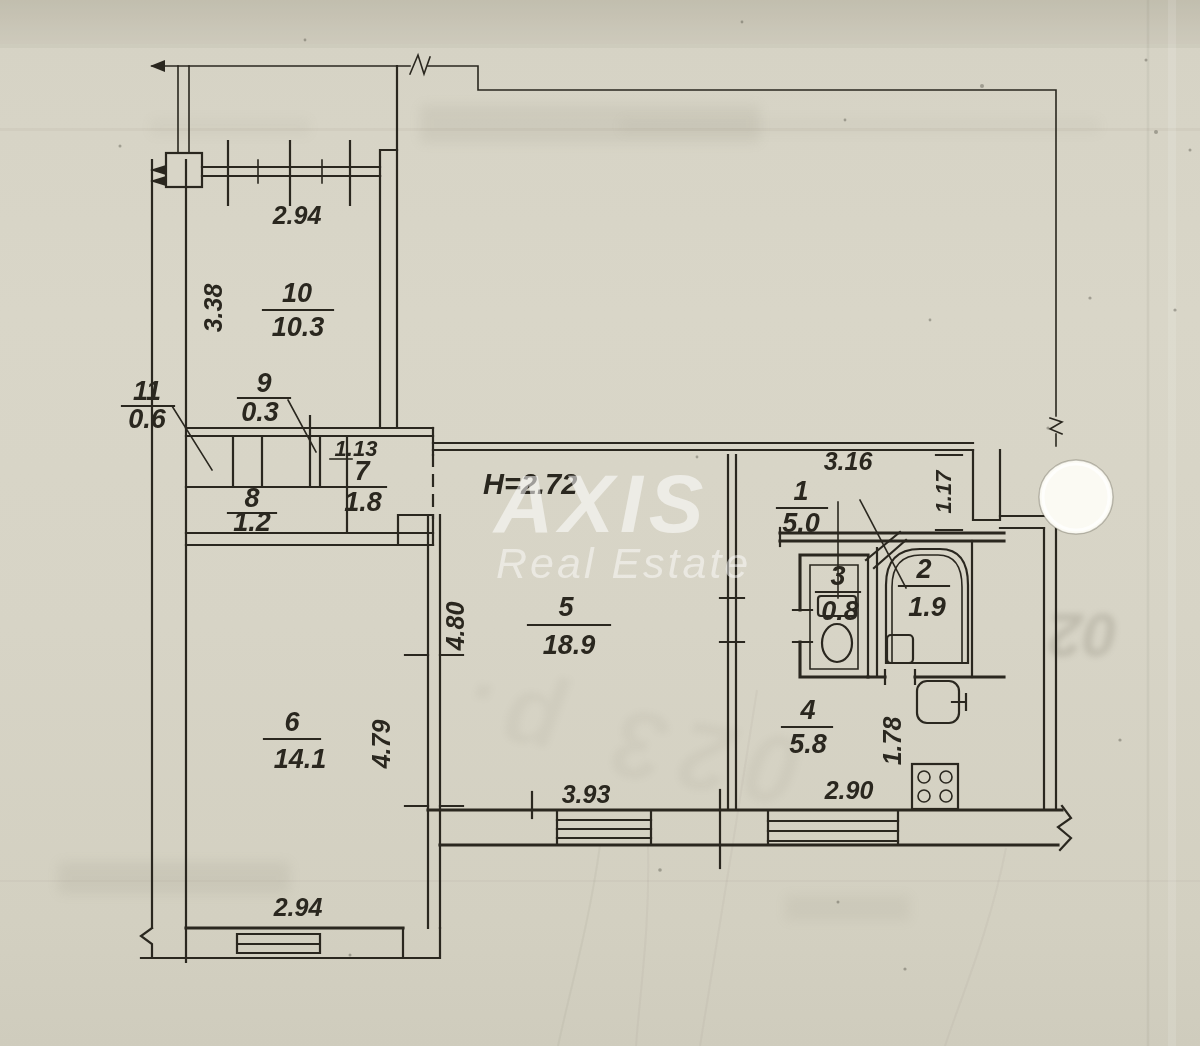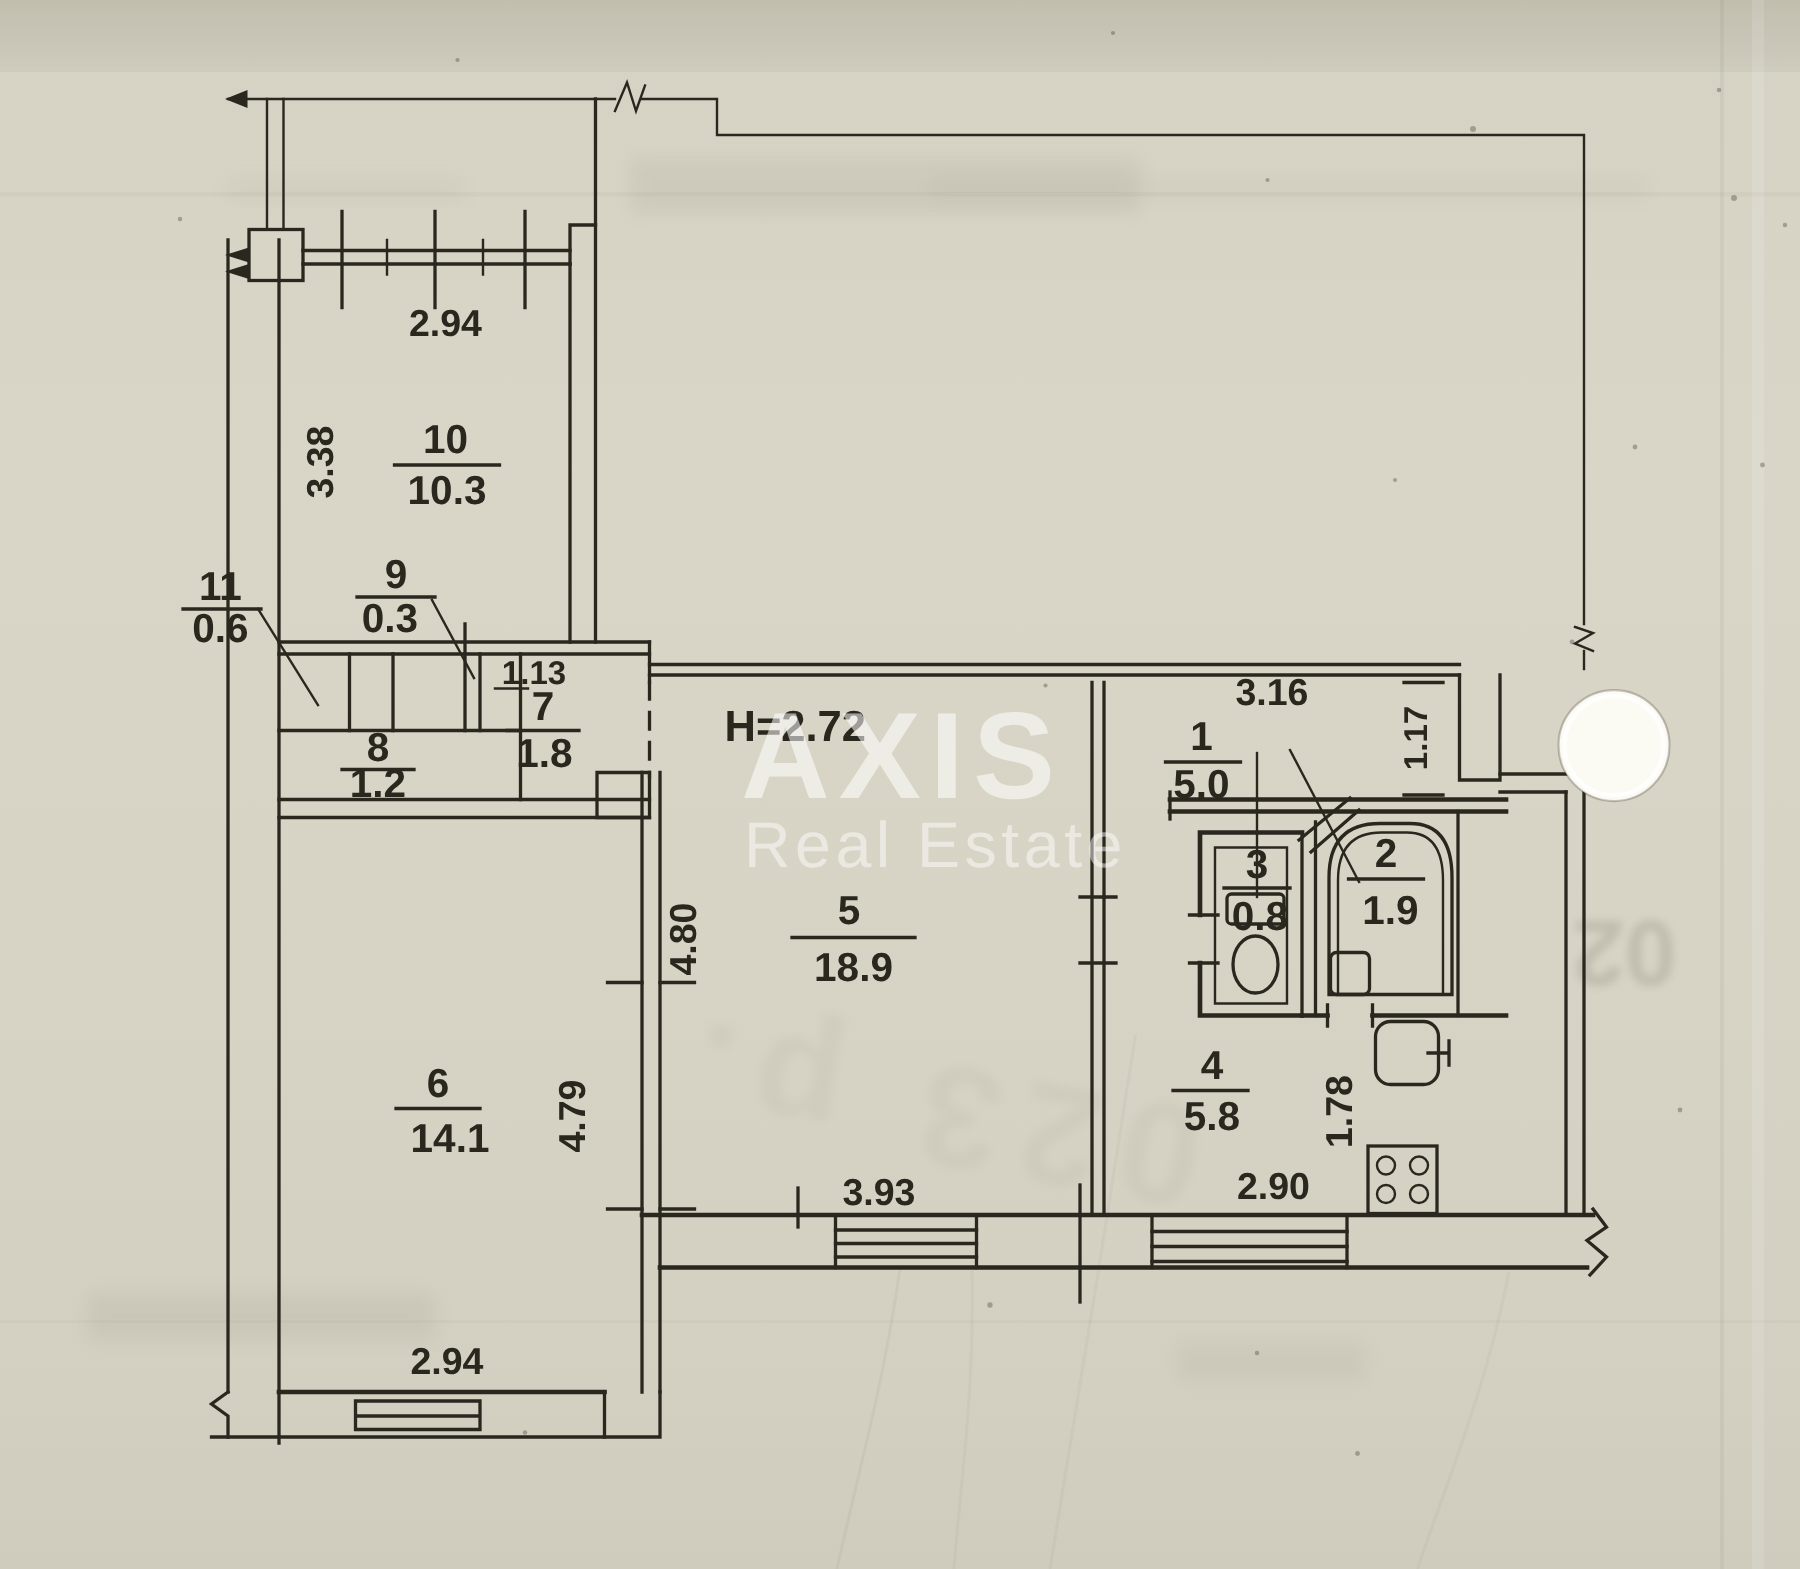--- a/index.html
+++ b/index.html
@@ -1,18 +1,18 @@
 <!DOCTYPE html>
 <html><head>
 <meta charset="utf-8">
 <style>
   html,body{margin:0;padding:0;background:#b9b6a8;}
   .stage{position:relative;width:1200px;height:1046px;overflow:hidden;
     background:linear-gradient(180deg,#c9c6b6 0%,#d6d3c5 4%,#d9d6c8 30%,#d7d4c6 60%,#d3d0c1 88%,#cfccbd 100%);
-    font-family:"Liberation Sans",sans-serif;}
+    font-family:"Liberation Sans",sans-serif;font-style:italic;}
   svg{position:absolute;inset:0;display:block;}
   .w3{stroke:#2a271f;stroke-width:3.1;fill:none;stroke-linecap:square;}
   .w2{stroke:#2a271f;stroke-width:2.2;fill:none;stroke-linecap:square;}
   .w15{stroke:#2a271f;stroke-width:1.6;fill:none;stroke-linecap:square;}
   .dash{stroke-dasharray:11 9;}
   .fillpaper{fill:#d8d5c7;}
   .rnum,.rarea{font-family:"Liberation Sans",sans-serif;font-weight:700;font-size:27px;fill:#2a271f;text-anchor:middle;}
   .dim{font-family:"Liberation Sans",sans-serif;font-weight:700;font-size:25px;fill:#2a271f;text-anchor:middle;}
   .dimsm{font-size:22px;}
   .hnote{font-family:"Liberation Sans",sans-serif;font-weight:700;font-size:29px;fill:#2a271f;}

